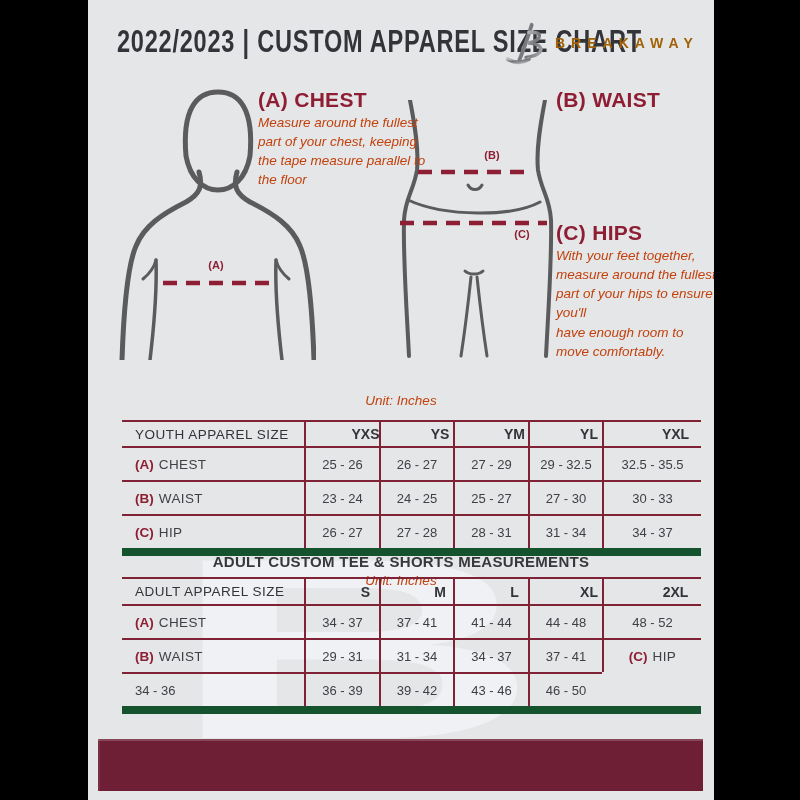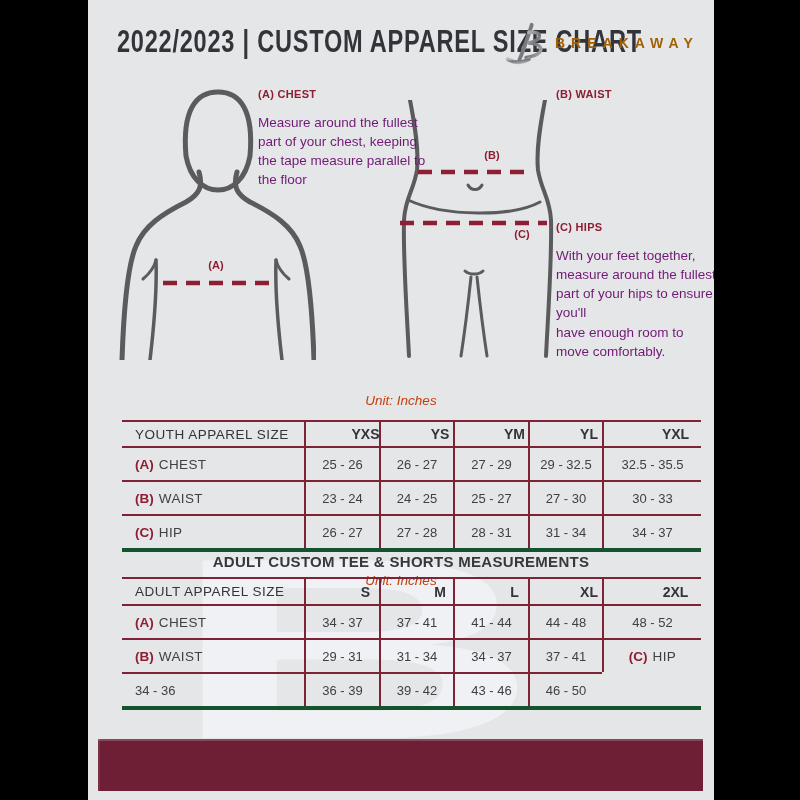--- a/index.html
+++ b/index.html
@@ -18,41 +18,41 @@
   .doc-title {
     position:absolute; left:117px; top:24px; height:36px;
     font-size:31px; font-weight:700; color:#33343a;
     white-space:nowrap; letter-spacing:1px;
     transform:scaleX(0.76); transform-origin:left center; z-index:2;
   }
   .brand { position:absolute; left:503px; top:20px; display:flex; align-items:center; z-index:2; }
   .brand-name { font-size:14px; font-weight:700; letter-spacing:6px; color:#a16207; margin-left:8px; }
 
   
-  .instr-head { position:absolute; font-size:11px; font-weight:800; color:#8e1e33; letter-spacing:0.3px; z-index:2; }
+  .instr-head { position:absolute; font-size:21px; font-weight:800; color:#8e1e33; letter-spacing:0.3px; z-index:2; }
   .instr-body {
-    position:absolute; font-size:13.5px; color:#701a75;
+    position:absolute; font-size:13.5px; font-style:italic; color:#c2410c;
     line-height:1.42; white-space:pre-line; z-index:2;
   }
   #instrA-h { left:258px; top:88px; }  #instrA-b { left:258px; top:113px; width:172px; }
   #instrB-h { left:556px; top:88px; }  #instrB-b { left:556px; top:113px; width:154px; }
   #instrC-h { left:556px; top:221px; } #instrC-b { left:556px; top:246px; width:160px; }
 
   .fig { position:absolute; z-index:1; }
   .measure-label { position:absolute; width:44px; text-align:center; font-size:11px; font-weight:700; color:#8e1e33; z-index:2; }
 
   
   .sec-title { position:absolute; left:88px; width:626px; text-align:center; font-size:15px; font-weight:700; color:#37383c; letter-spacing:0.3px; z-index:2; }
   .sec-unit  { position:absolute; left:88px; width:626px; text-align:center; font-size:13.5px; font-style:italic; color:#c2410c; z-index:2; }
 
   
   .tbl {
     position:absolute; left:122px; width:579px; display:grid;
     grid-template-columns:182px 75px 74px 75px 74px 99px;
-    border-top:2px solid #7f2236; border-bottom:4px solid #14532d;
+    border-top:2px solid #7f2236; border-bottom:8px solid #14532d;
     z-index:2;
   }
   .tbl > div { display:flex; align-items:center; justify-content:center; font-size:13px; color:#3f4045; }
   .tbl > div:not(:nth-child(6n+1)) { border-left:2px solid #7f2236; }
   .tbl > div:nth-child(n+7) { border-top:2px solid #7f2236; }
   .tbl > div:nth-child(6n+1) { justify-content:flex-start; padding-left:13px; }
   .tbl .col-h { font-weight:700; font-size:14px; color:#333439;padding-left:46px; }
   .tbl .col-h.first { font-weight:400; font-size:13.5px; letter-spacing:0.5px; }
   .tbl .pref { color:#8e1e33; font-weight:700; margin-right:5px; font-size:13.5px; }
   .tbl .rlabel { font-size:13.5px; letter-spacing:0.4px; }

